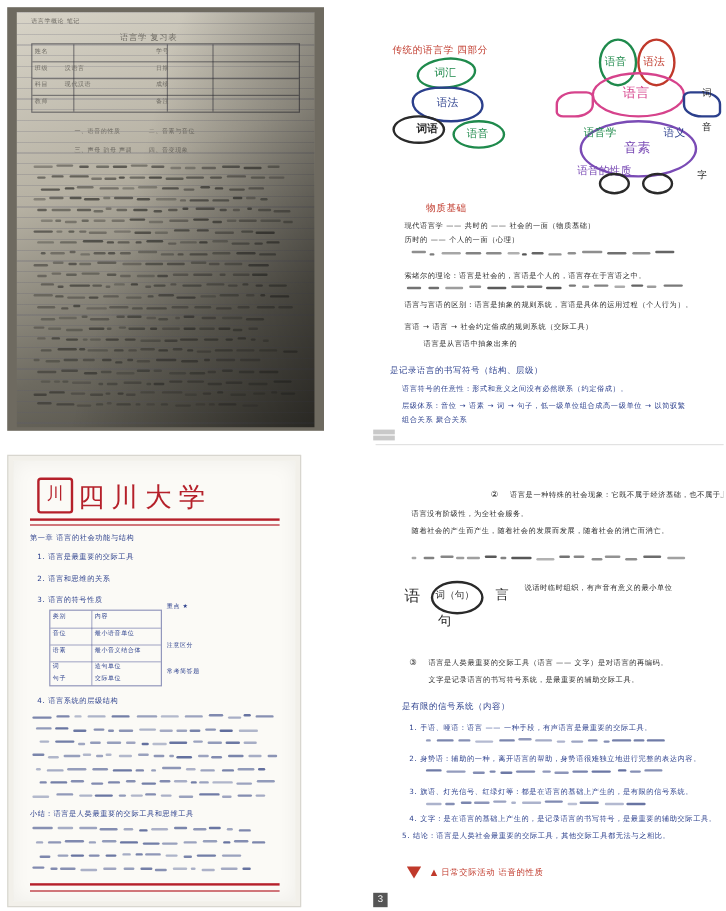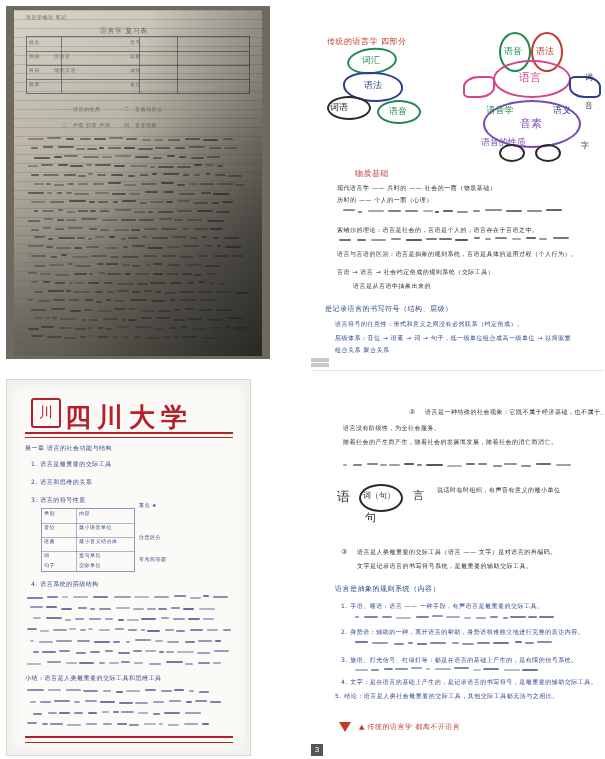--- a/index.html
+++ b/index.html
@@ -122,25 +122,25 @@
   #q-bl .sheet {
     position: absolute;
     left: 4px; top: 4px;
     width: 235px; height: 367px;
     background: #fbfaf6;
     box-shadow: inset 0 0 16px rgba(0,0,0,.05);
   }
   .scu-title {
     position: absolute;
     left: 54px; top: 16px;
-    font-size: 26px;
+    font-size: 22px;
     color: #b5202a;
     font-family: "DejaVu Serif", serif;
     letter-spacing: 6px;
-    font-weight: bold;
+    font-weight: normal;
   }
   .scu-seal {
     position: absolute;
     left: 20px; top: 14px;
     width: 26px; height: 26px;
     border: 2px solid #b5202a;
     border-radius: 3px;
     color: #b5202a;
     font-size: 14px;
     text-align: center;
@@ -738,21 +738,21 @@
 
     <div class="hw ink-red" style="left:14px; top:32px; font-size:8px;">传统的语言学 四部分</div>
 
     <div class="blob" style="left:34px; top:44px; width:46px; height:22px; border-color:#1f8a4c; transform:rotate(-6deg);"></div>
     <div class="blob-label ink-green" style="left:40px; top:50px; width:36px;">词汇</div>
 
     <div class="blob" style="left:30px; top:68px; width:56px; height:26px; border-color:#2b3f8c; border-radius:40% 50% 45% 55%;"></div>
     <div class="blob-label ink-blue" style="left:40px; top:75px; width:40px;">语法</div>
 
     <div class="blob" style="left:14px; top:92px; width:40px; height:20px; border-color:#2a2a2a;"></div>
-    <div class="blob-label ink-black" style="left:9px; top:97px; width:34px;">词语</div>
+    <div class="blob-label ink-black" style="left:26px; top:97px; width:34px;font-weight:bold;">词语</div>
 
     <div class="blob" style="left:64px; top:96px; width:40px; height:20px; border-color:#1f8a4c;"></div>
     <div class="blob-label ink-green" style="left:68px; top:101px; width:34px;">语音</div>
 
     <div class="blob" style="left:186px; top:28px; width:28px; height:36px; border-color:#1f8a4c;"></div>
     <div class="blob-label ink-green" style="left:188px; top:41px; width:24px;">语音</div>
 
     <div class="blob" style="left:218px; top:28px; width:28px; height:36px; border-color:#c0392b;"></div>
     <div class="blob-label ink-red" style="left:220px; top:41px; width:24px;">语法</div>
 
@@ -832,29 +832,29 @@
     <div class="blob" style="left:46px; top:104px; width:40px; height:24px; border-color:#2a2a2a; border-radius:50%;"></div>
     <div class="blob-label ink-black" style="left:48px; top:110px; width:36px; font-size:8px;">词（句）</div>
     <div class="hw ink-black" style="left:100px; top:108px; font-size:11px;">言</div>
     <div class="hw ink-black" style="left:124px; top:106px; font-size:6px;">说话时临时组织，有声音有意义的最小单位</div>
     <div class="hw ink-black" style="left:52px; top:130px; font-size:11px;">句</div>
 
     <div class="hw ink-black" style="left:28px; top:168px; font-size:7px;">③</div>
     <div class="hw ink-black" style="left:44px; top:168px; font-size:6px;">语言是人类最重要的交际工具（语言 —— 文字）是对语言的再编码。</div>
     <div class="hw ink-black" style="left:44px; top:182px; font-size:6px;">文字是记录语言的书写符号系统，是最重要的辅助交际工具。</div>
 
-    <div class="hw ink-blue" style="left:22px; top:204px; font-size:7px;">语言是抽象的规则系统（内容）</div>
+    <div class="hw ink-blue" style="left:22px; top:204px; font-size:7px;">是有限的信号系统（内容）</div>
     <div class="hw ink-blue" style="left:28px; top:222px; font-size:6px;">1. 手语、哑语：语言 —— 一种手段，有声语言是最重要的交际工具。</div>
     <div class="hw ink-blue" style="left:28px; top:248px; font-size:6px;">2. 身势语：辅助的一种，离开语言的帮助，身势语很难独立地进行完整的表达内容。</div>
     <div class="hw ink-blue" style="left:28px; top:276px; font-size:6px;">3. 旗语、灯光信号、红绿灯等：都是在语言的基础上产生的，是有限的信号系统。</div>
     <div class="hw ink-blue" style="left:28px; top:298px; font-size:6px;">4. 文字：是在语言的基础上产生的，是记录语言的书写符号，是最重要的辅助交际工具。</div>
     <div class="hw ink-blue" style="left:22px; top:312px; font-size:6px;">5. 结论：语言是人类社会最重要的交际工具，其他交际工具都无法与之相比。</div>
 
     <div class="arrow-red" style="left:26px; top:342px;"></div>
-    <div class="hw ink-red" style="left:46px; top:342px; font-size:7px;">▲ 传统的语言学 都离不开语言</div>
+    <div class="hw ink-red" style="left:46px; top:342px; font-size:7px;">▲ 日常交际活动 语音的性质</div>
 
     <div id="br-strokes">
         <div class="scribble" style="left: 30px; top: 84.4196px; width: 4.16423px; background: rgb(42, 42, 42); opacity: 0.41;"></div>
         <div class="scribble" style="left: 40.0469px; top: 83.8314px; width: 9.42196px; background: rgb(42, 42, 42); opacity: 0.59;"></div>
         <div class="scribble" style="left: 53.6236px; top: 83.2596px; width: 11.5768px; background: rgb(42, 42, 42); opacity: 0.57;"></div>
         <div class="scribble" style="left: 67.4133px; top: 84.3833px; width: 6.13496px; background: rgb(42, 42, 42); opacity: 0.46;"></div>
         <div class="scribble" style="left: 75.7781px; top: 84.1407px; width: 11.2322px; background: rgb(42, 42, 42); opacity: 0.45;"></div>
         <div class="scribble" style="left: 91.0183px; top: 83.1739px; width: 9.85619px; background: rgb(42, 42, 42); opacity: 0.78;"></div>
         <div class="scribble" style="left: 104.076px; top: 83.6062px; width: 4.73532px; background: rgb(42, 42, 42); opacity: 0.59;"></div>
         <div class="scribble" style="left: 113.018px; top: 84.1538px; width: 16.8943px; background: rgb(42, 42, 42); opacity: 0.79;"></div>

